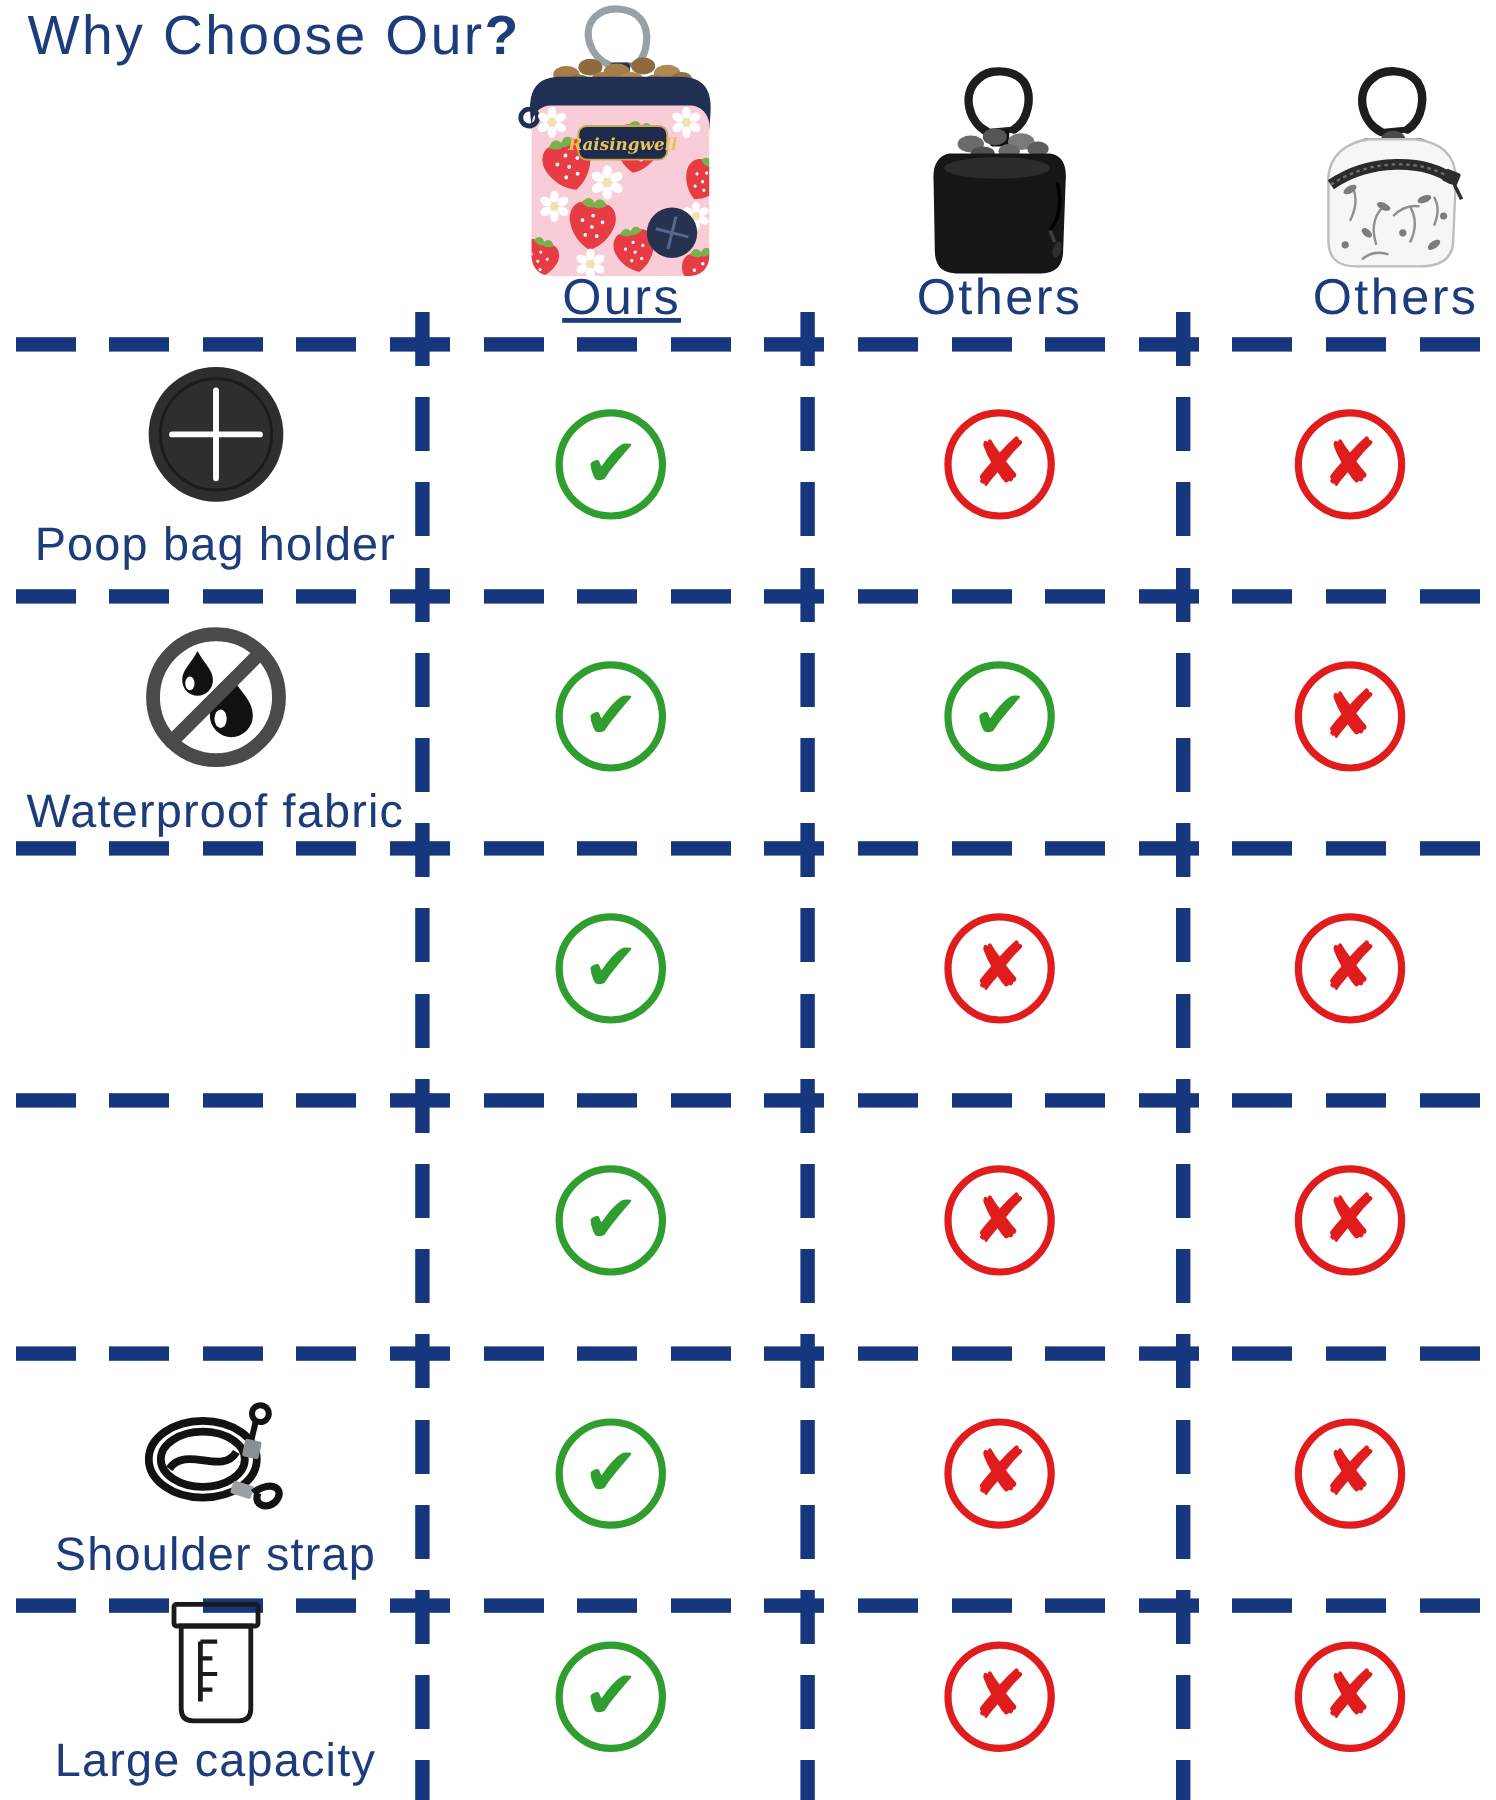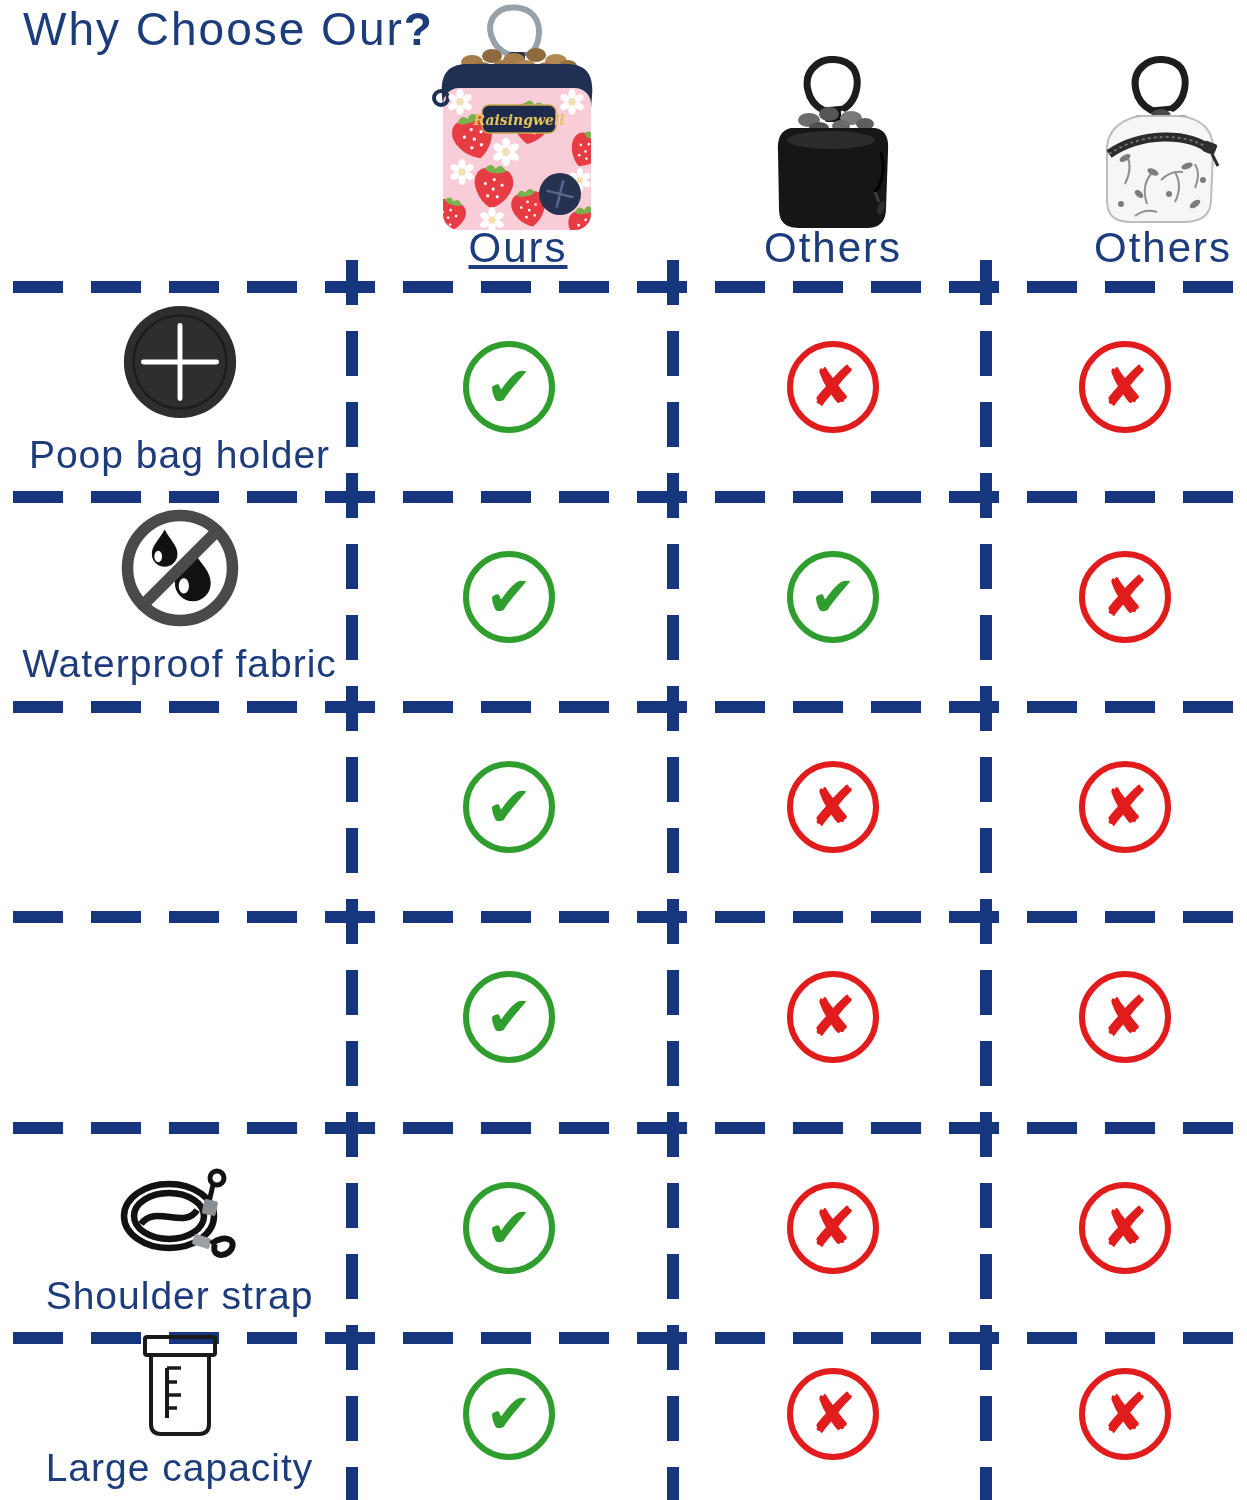--- a/index.html
+++ b/index.html
@@ -22,21 +22,21 @@
 
   
   .product{position:absolute;margin:0;}
   .caption{position:absolute;width:220px;text-align:center;font-size:42px;color:var(--txt);
            letter-spacing:2px;top:224px;}
   .cap0{left:395px;text-decoration:underline;} .cap1{left:710px;} .cap2{left:1040px;}
 
   
   .feature{position:absolute;left:0;width:333px;display:flex;flex-direction:column;
            align-items:center;justify-content:flex-end;gap:10px;padding-bottom:14px;box-sizing:border-box;}
-  .f0{top:287px;height:204px;} .f1{top:496px;height:204px;text-align:right;} .f2{top:707px;height:204px;}
+  .f0{top:287px;height:204px;} .f1{top:509px;height:204px;text-align:right;} .f2{top:707px;height:204px;}
   .f3{top:917px;height:204px;} .f4{top:1128px;height:204px;} .f5{top:1332px;height:166px;padding-bottom:8px;gap:4px;}
   .feature-label{font-size:39px;color:var(--txt);letter-spacing:1px;white-space:nowrap;}
 
   
   .mark{position:absolute;width:92px;height:92px;border-radius:50%;box-sizing:border-box;
         display:flex;align-items:center;justify-content:center;font-family:"DejaVu Sans",sans-serif;}
   .mark::before{font-size:56px;font-weight:700;line-height:1;}
   .mark[data-mark="yes"]{border:6px solid var(--green);color:var(--green);}
   .mark[data-mark="yes"]::before{content:"✔";}
   .mark[data-mark="no"]{border:6px solid var(--red);color:var(--red);}

